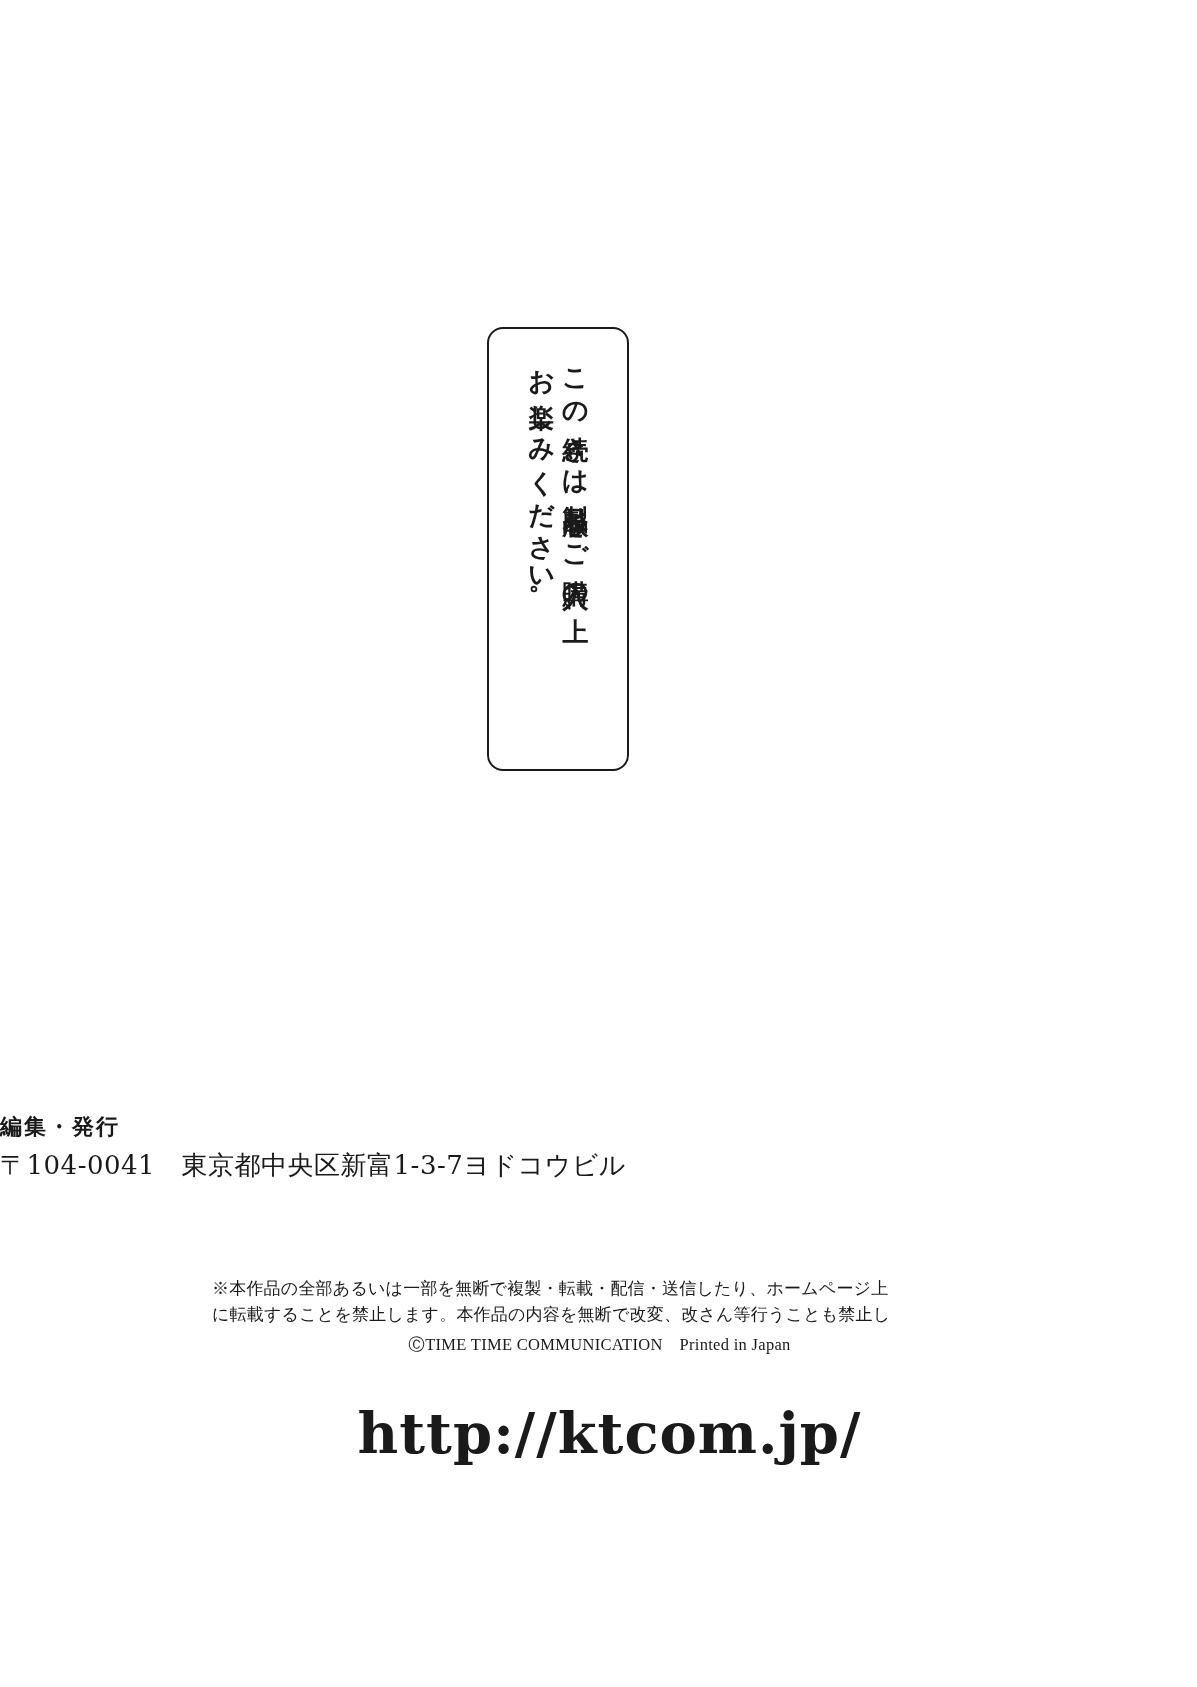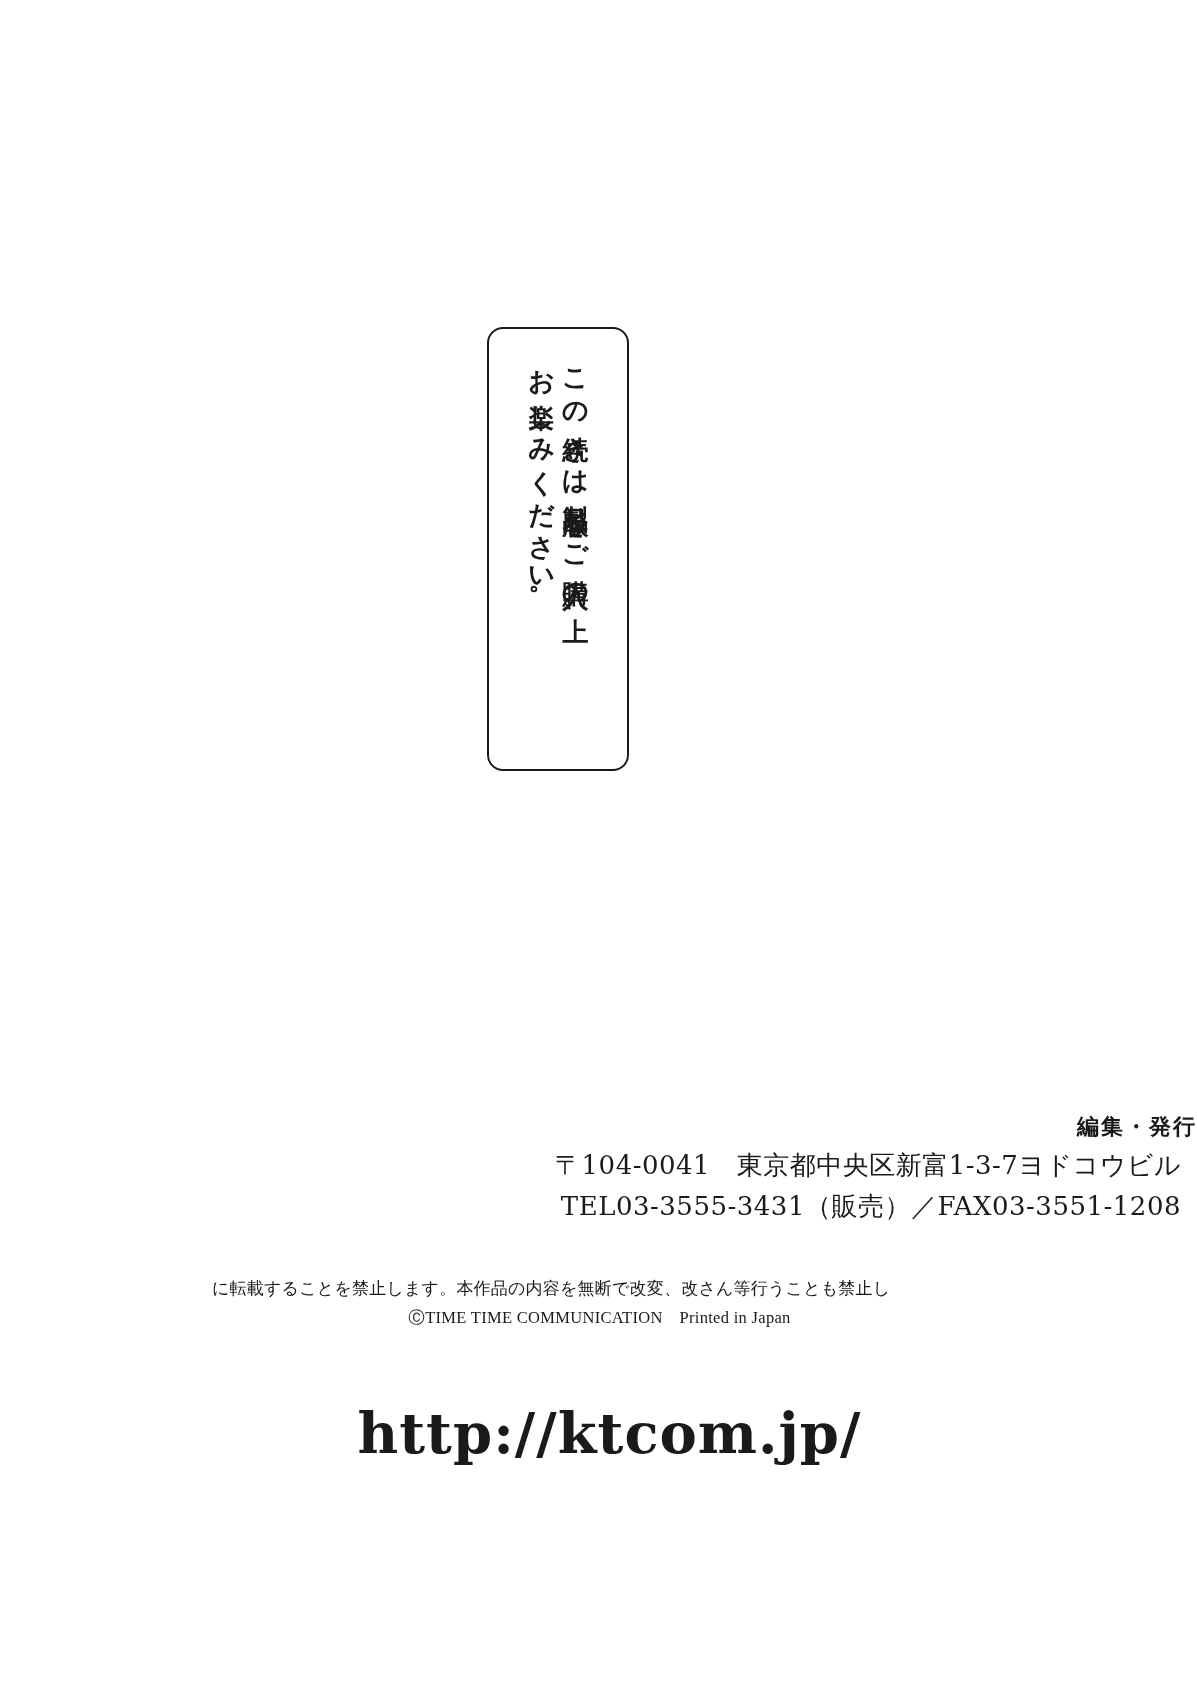--- a/index.html
+++ b/index.html
@@ -49,21 +49,21 @@
     white-space: nowrap;
     color: #1a1a1a;
   }
 
   
   .colophon {
     position: absolute;
     left: 0;
     right: 0;
     top: 1112px;
-    text-align: right;
+    text-align: left;
   }
   .pub-role {
     font-family: "DejaVu Serif", "Liberation Serif", serif;
     font-size: 22px;
     font-weight: 700;
     letter-spacing: 2px;
     margin: 0 0 6px 0;
   }
   .pub-name {
     font-family: "DejaVu Serif", "Liberation Serif", serif;
@@ -120,21 +120,21 @@
 <div class="notice-box">
   <div class="notice-text-wrap">
     <span class="vline">この続きは製品版をご購入の上、</span>
     <span class="vline">お楽しみください。</span>
   </div>
 </div>
 
 <div class="colophon">
   <p class="pub-role">編集・発行</p>
   <p class="pub-address">〒104-0041　東京都中央区新富1-3-7ヨドコウビル</p>
-  <p class="pub-tel">TEL03-3555-3431（販売）／FAX03-3551-1208</p>
 </div>
 
 <div class="legal">
+  <p>※本作品の全部あるいは一部を無断で複製・転載・配信・送信したり、ホームページ上</p>
   <p>に転載することを禁止します。本作品の内容を無断で改変、改さん等行うことも禁止し</p>
   <p class="copyright-line">ⒸTIME TIME COMMUNICATION　Printed in Japan</p>
 </div>
 
 <div class="url">http://ktcom.jp/</div>
 
 </body></html>

